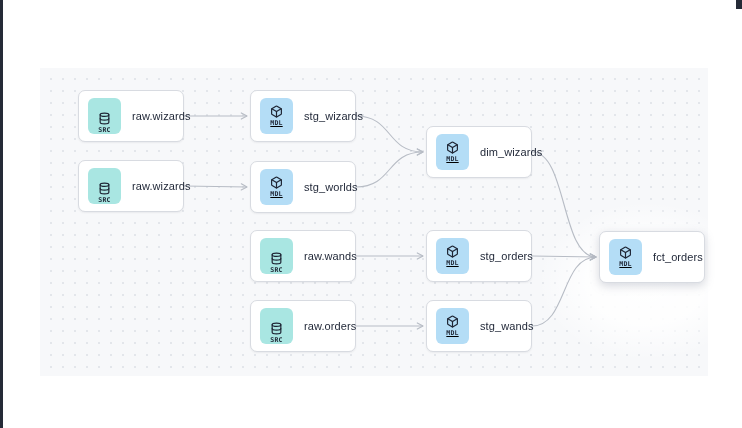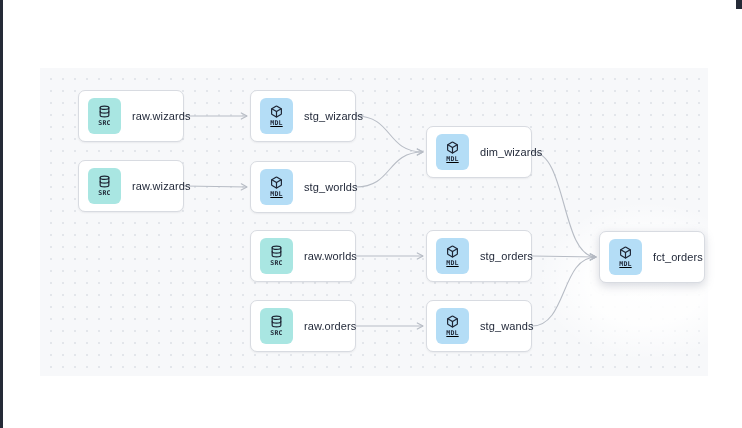--- a/index.html
+++ b/index.html
@@ -35,21 +35,21 @@
     border-radius:7px;
     display:flex; align-items:center; padding-left:9px;
     box-shadow:0 1px 2px rgba(16,24,40,0.06);
     cursor:pointer;
   }
   .node.highlighted { box-shadow:0 3px 10px rgba(110,120,140,0.28); }
   .badge {
     width:33px; height:36px; border-radius:6px; flex:0 0 33px;
     display:flex; flex-direction:column; align-items:center; justify-content:center;
   }
-  .badge.src { background:var(--src-bg,#a9e6e2); }
+  .badge.src { background:var(--src-bg,#a9e6e2);justify-content:flex-end; }
   .badge.mdl { background:var(--mdl-bg,#b4ddf6);text-decoration:underline; }
   .badge-icon { display:block; height:13px; }
   .badge-icon svg { display:block; width:13px; height:13px; }
   .badge-text {
     font-family:"DejaVu Sans Mono", monospace;
     font-size:6.5px; font-weight:700; letter-spacing:0.2px;
     color:var(--badge-text,#1e2534); line-height:8px; margin-top:1px;
   }
   .node-label {
     margin-left:11px; font-size:11px; color:var(--label-text,#232a3a);
@@ -155,21 +155,21 @@
       <div class="badge src">
         <span class="badge-icon">
             <svg viewBox="0 0 24 24" fill="none" stroke="#1e2534" stroke-width="2.2" stroke-linecap="round" stroke-linejoin="round" xmlns="http://www.w3.org/2000/svg">
     <ellipse cx="12" cy="5" rx="8" ry="3"></ellipse>
     <path d="M4 5v14c0 1.66 3.58 3 8 3s8-1.34 8-3V5"></path>
     <path d="M4 12c0 1.66 3.58 3 8 3s8-1.34 8-3"></path>
   </svg>
           </span>
         <span class="badge-text">SRC</span>
       </div>
-      <span class="node-label">raw.worlds</span>
+      <span class="node-label">raw.wands</span>
     </div>
       <div class="node" style="left: 426px; top: 230px;">
       <div class="badge mdl">
         <span class="badge-icon">
             <svg viewBox="0 0 24 24" fill="none" stroke="#1e2534" stroke-width="2.2" stroke-linecap="round" stroke-linejoin="round" xmlns="http://www.w3.org/2000/svg">
     <path d="M21 16V8a2 2 0 0 0-1-1.73l-7-4a2 2 0 0 0-2 0l-7 4A2 2 0 0 0 3 8v8a2 2 0 0 0 1 1.73l7 4a2 2 0 0 0 2 0l7-4A2 2 0 0 0 21 16z"></path>
     <polyline points="3.27 6.96 12 12.01 20.73 6.96"></polyline>
     <line x1="12" y1="22.08" x2="12" y2="12"></line>
   </svg>
           </span>

